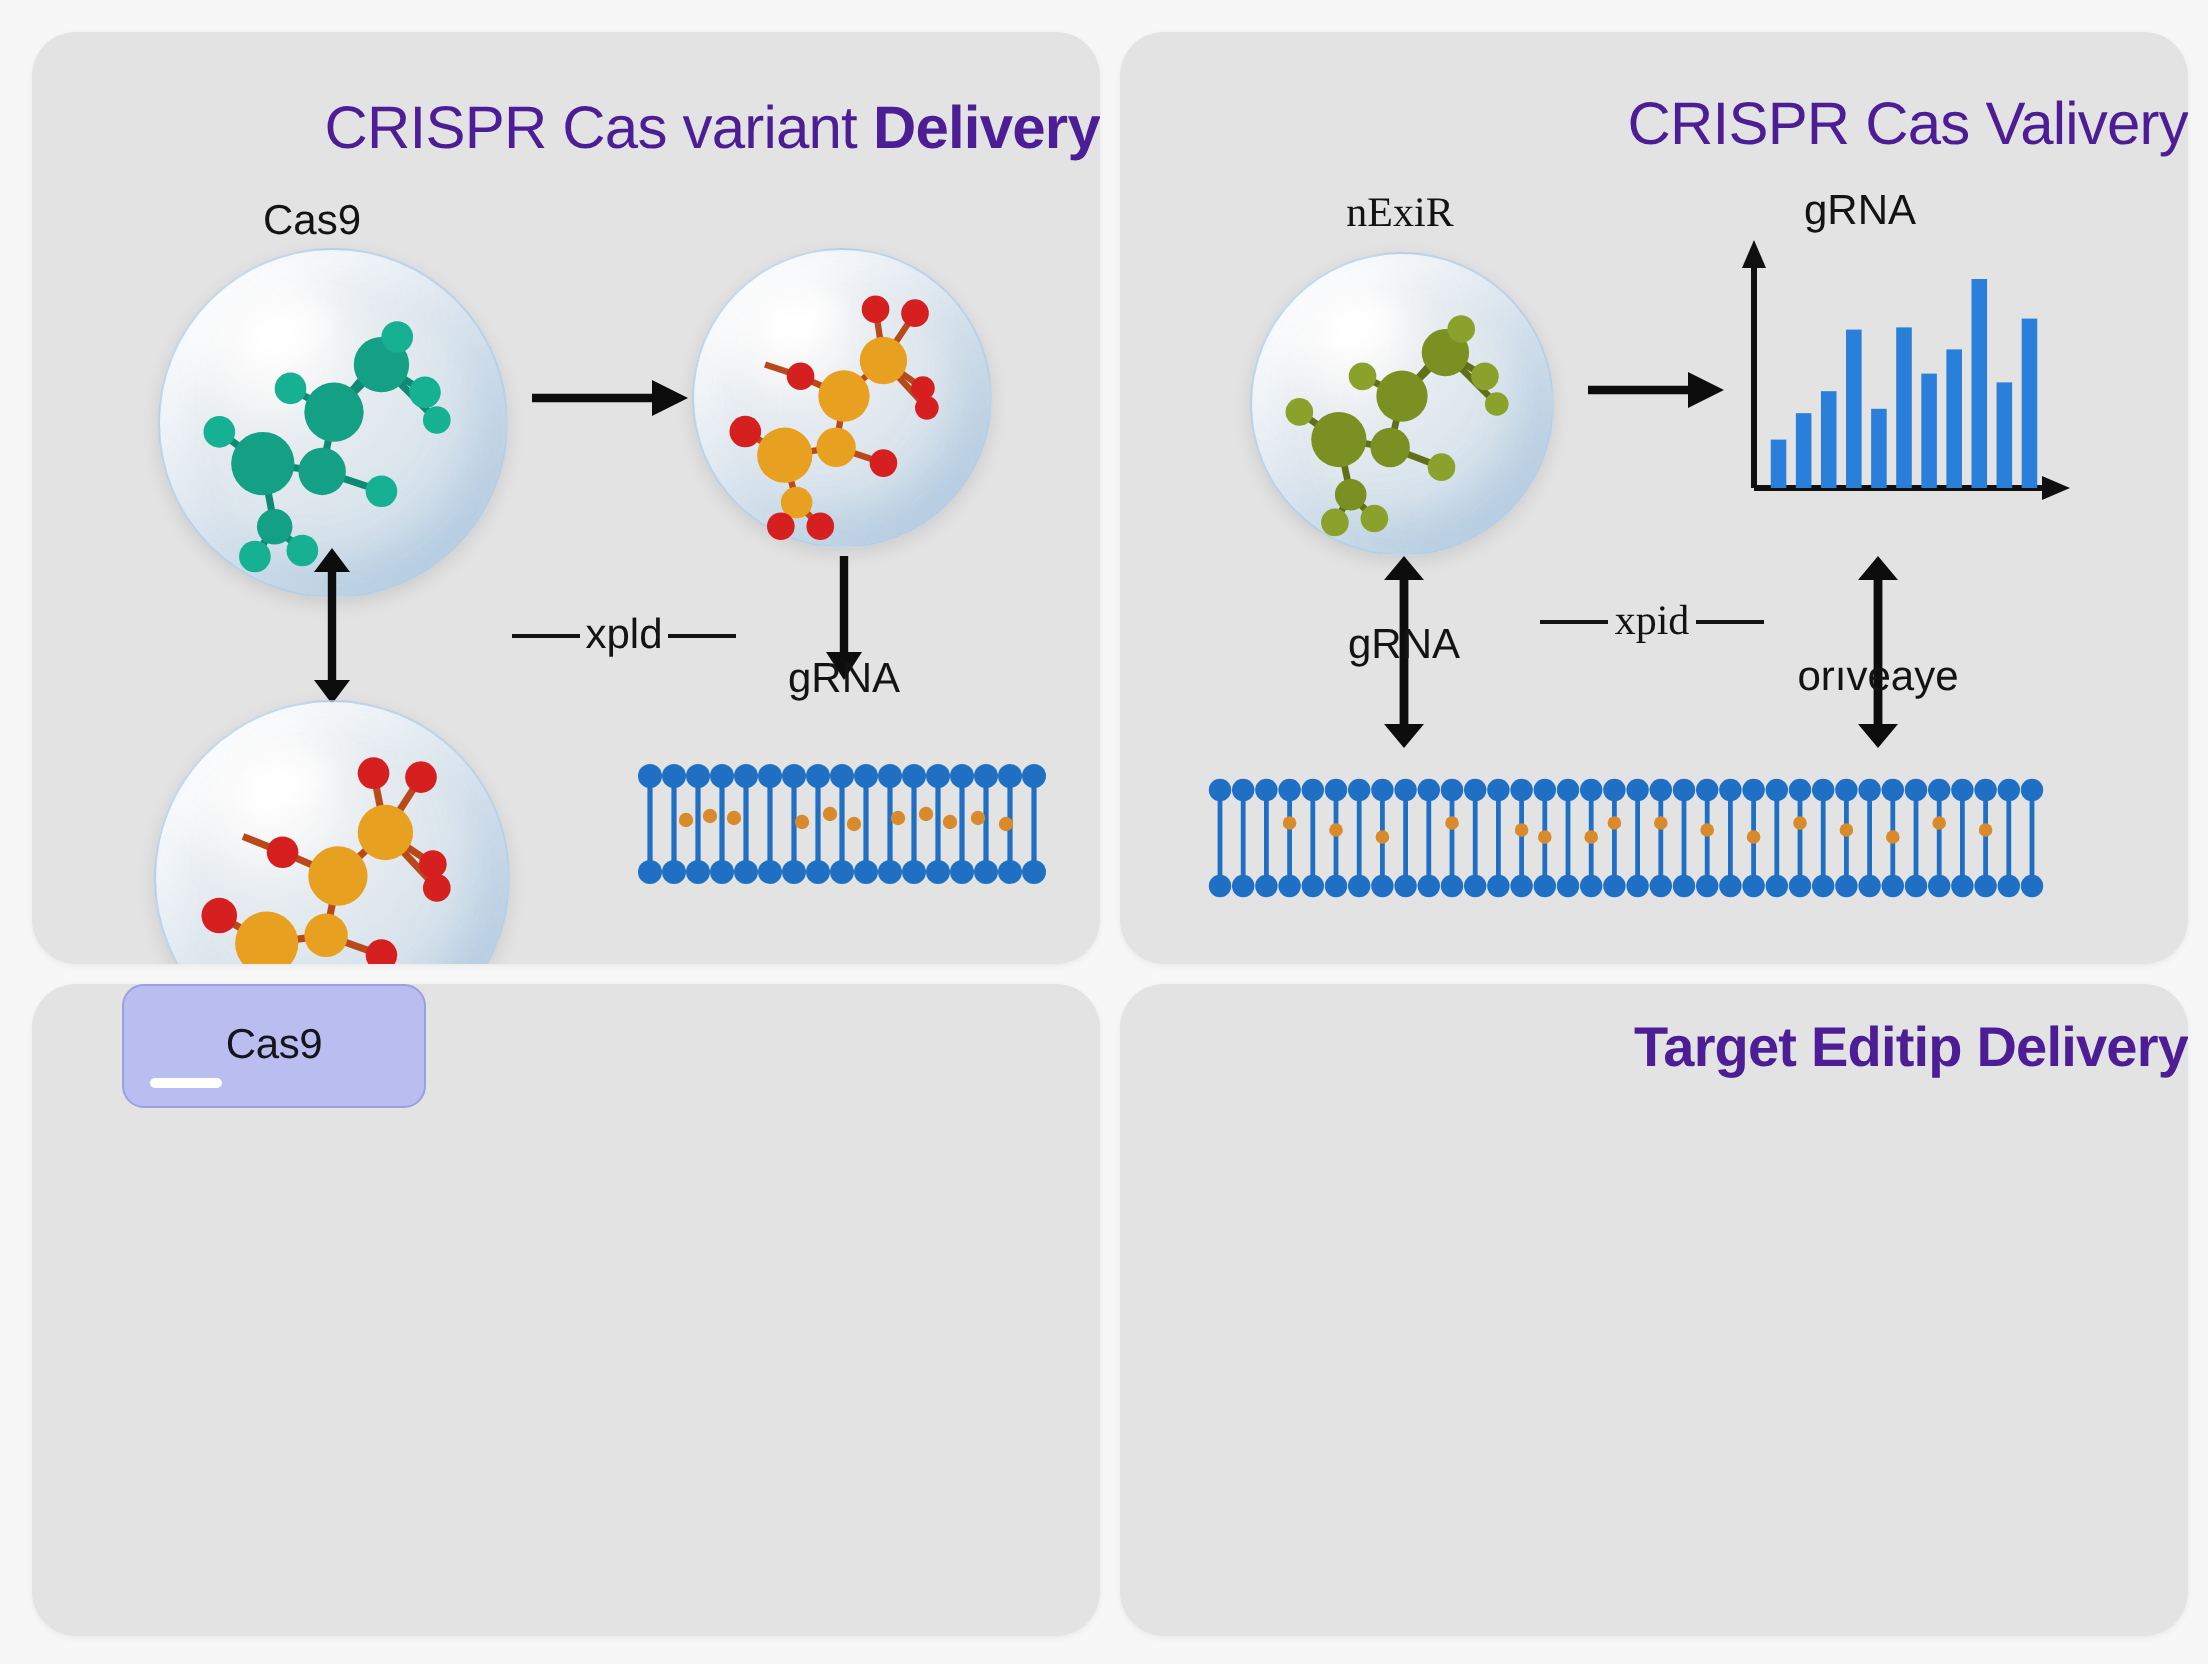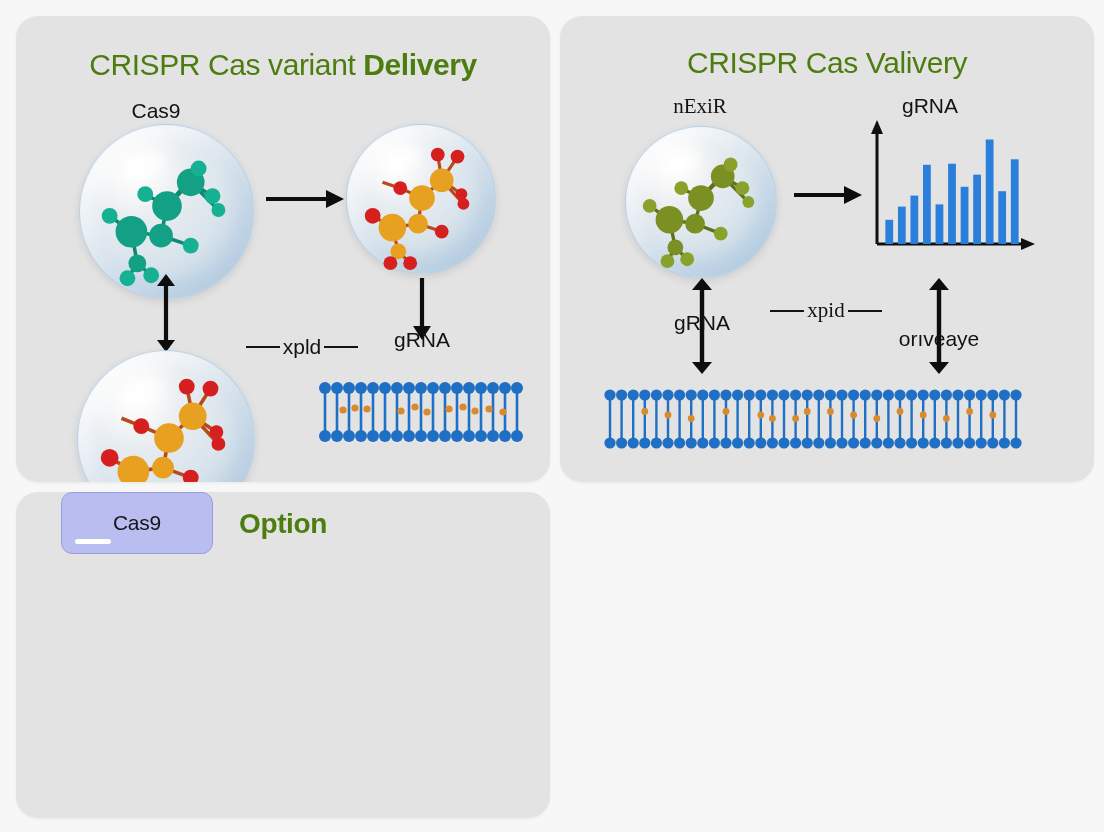--- a/index.html
+++ b/index.html
@@ -27,22 +27,22 @@
     background: #e3e3e3;
     border-radius: 22px;
     position: relative;
     overflow: hidden;
     box-shadow: 0 1px 3px rgba(0,0,0,0.06);
   }
 
   .panel-title {
     position: absolute;
     left: 0; right: 0;
-    text-align: center;
-    color: #4d7c0f;
+    text-align: right;
+    color: #4c1d95;
     letter-spacing: -0.4px;
     white-space: nowrap;
   }
 
   
   #p1 .panel-title { top: 32px; font-size: 30px; font-weight: 400; }
   #p1 .panel-title b { font-weight: 700; }
 
   
   #p2 .panel-title { top: 30px; font-size: 30px; font-weight: 400; }
@@ -235,21 +235,21 @@
       </svg>
     </div>
 
     <div class="arrow" style="left:394px; top:262px;">
       <svg width="24" height="62" viewBox="0 0 24 62">
         <line x1="12" y1="0" x2="12" y2="50" stroke="#0d0d0d" stroke-width="4.2"></line>
         <polygon points="3,48 12,62 21,48" fill="#0d0d0d"></polygon>
       </svg>
     </div>
 
-    <div class="connector" style="left:216px; top:290px; width:140px;margin-top:29px;">
+    <div class="connector" style="left:226px; top:290px; width:140px;">
       <span class="bar"></span>
       <span>xpld</span>
       <span class="bar"></span>
     </div>
 
     <div class="lbl" style="left:336px; top:312px; width:140px;">gRNA</div>
 
     <div class="sphere" style="left:61px; top:334px; width:178px; height:178px;">
       <svg class="mol" viewBox="0 0 178 178">
         <g stroke="#b8491a" stroke-width="3.6">
@@ -595,22 +595,26 @@
             <circle cx="390.8" cy="33" r="3.4"></circle>
             <circle cx="170.4" cy="36.5" r="3.4"></circle>
             <circle cx="205.2" cy="29.5" r="3.4"></circle>
           </g>
         </svg>
     </div>
   </div>
 
   <div class="panel" id="p3">
 
-    <div class="panel-title">Option</div>
 
     <div class="pbox" style="left:45px; top:550px; width:152px; height:62px; background:#b9bdf0; border:1.5px solid #9aa0de; top:auto; margin-top:0;">
       <span>Cas9</span>
       <span class="underline"></span>
     </div>
 
   </div>
 
+  <div class="panel" id="p4">
+
+    <div class="panel-title">Target Editip Delivery</div>
+
+  </div>
 </div>
 
 </body></html>

